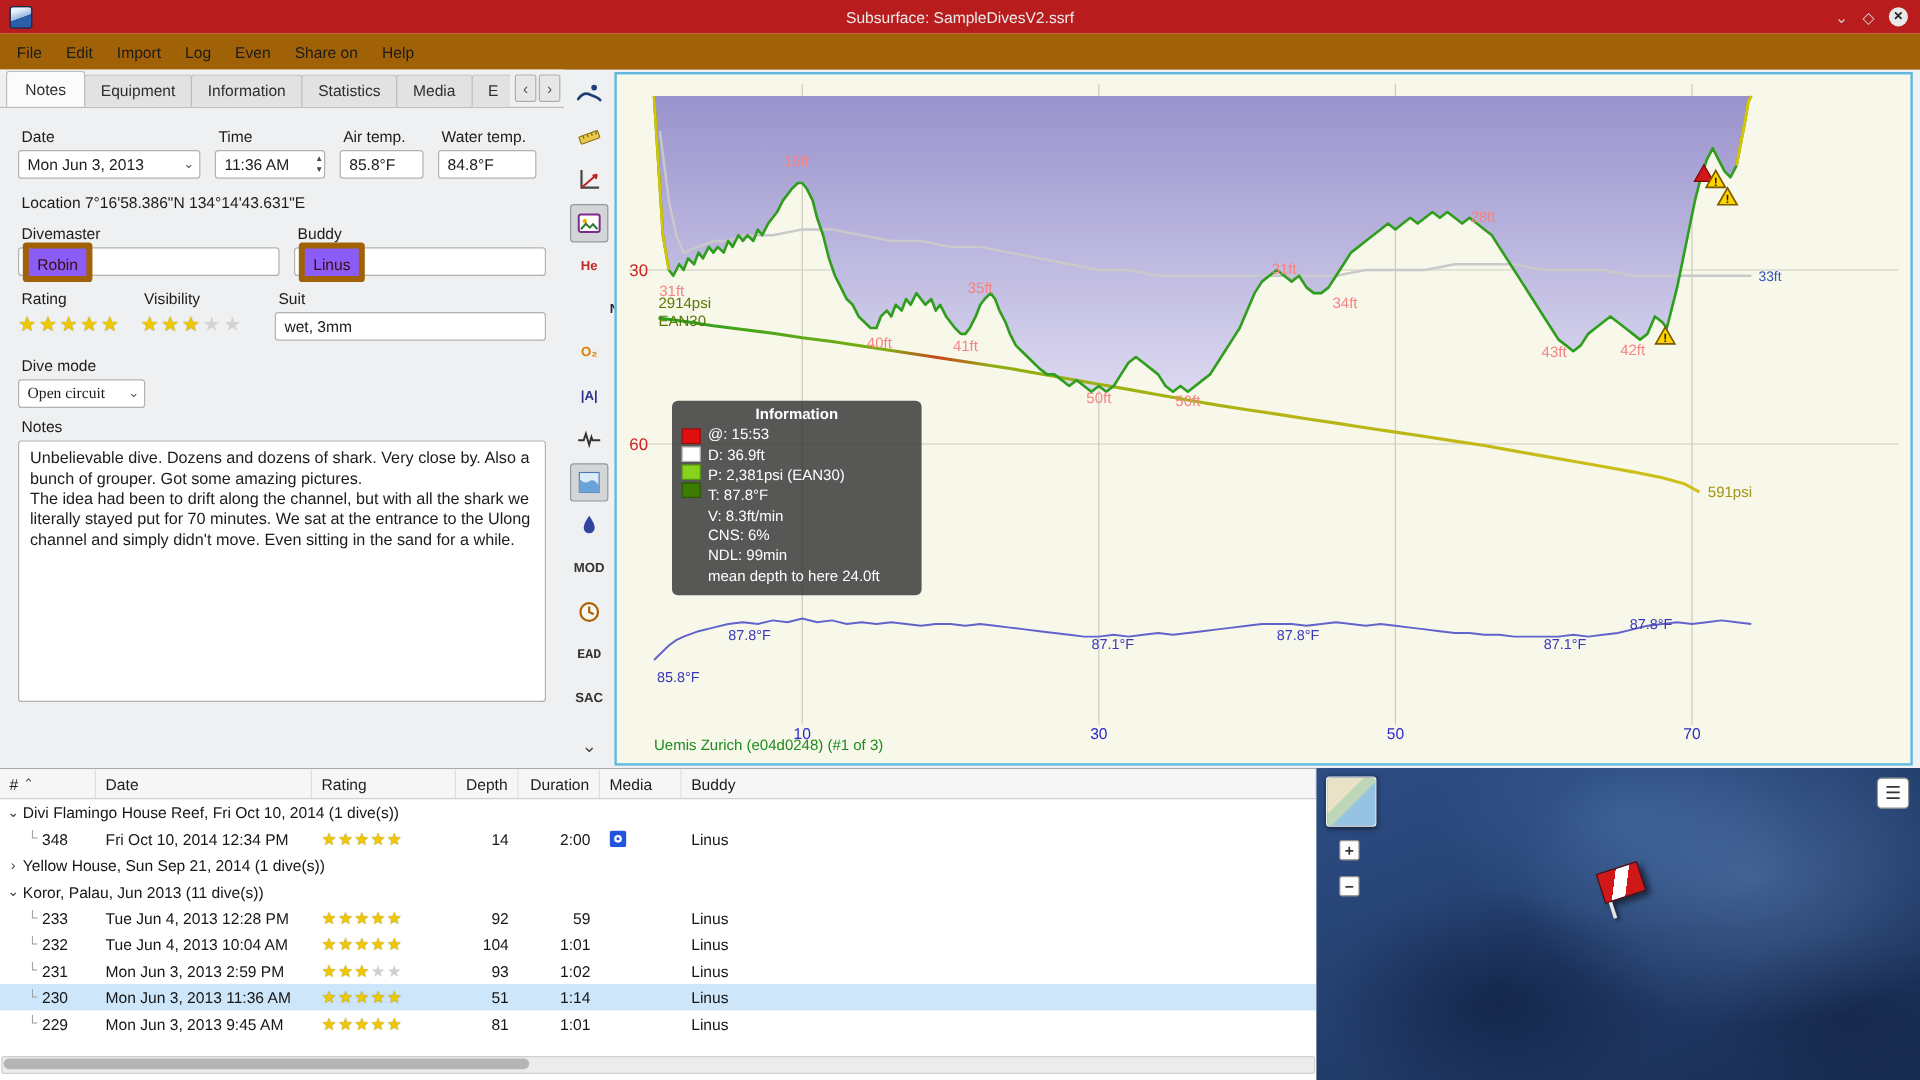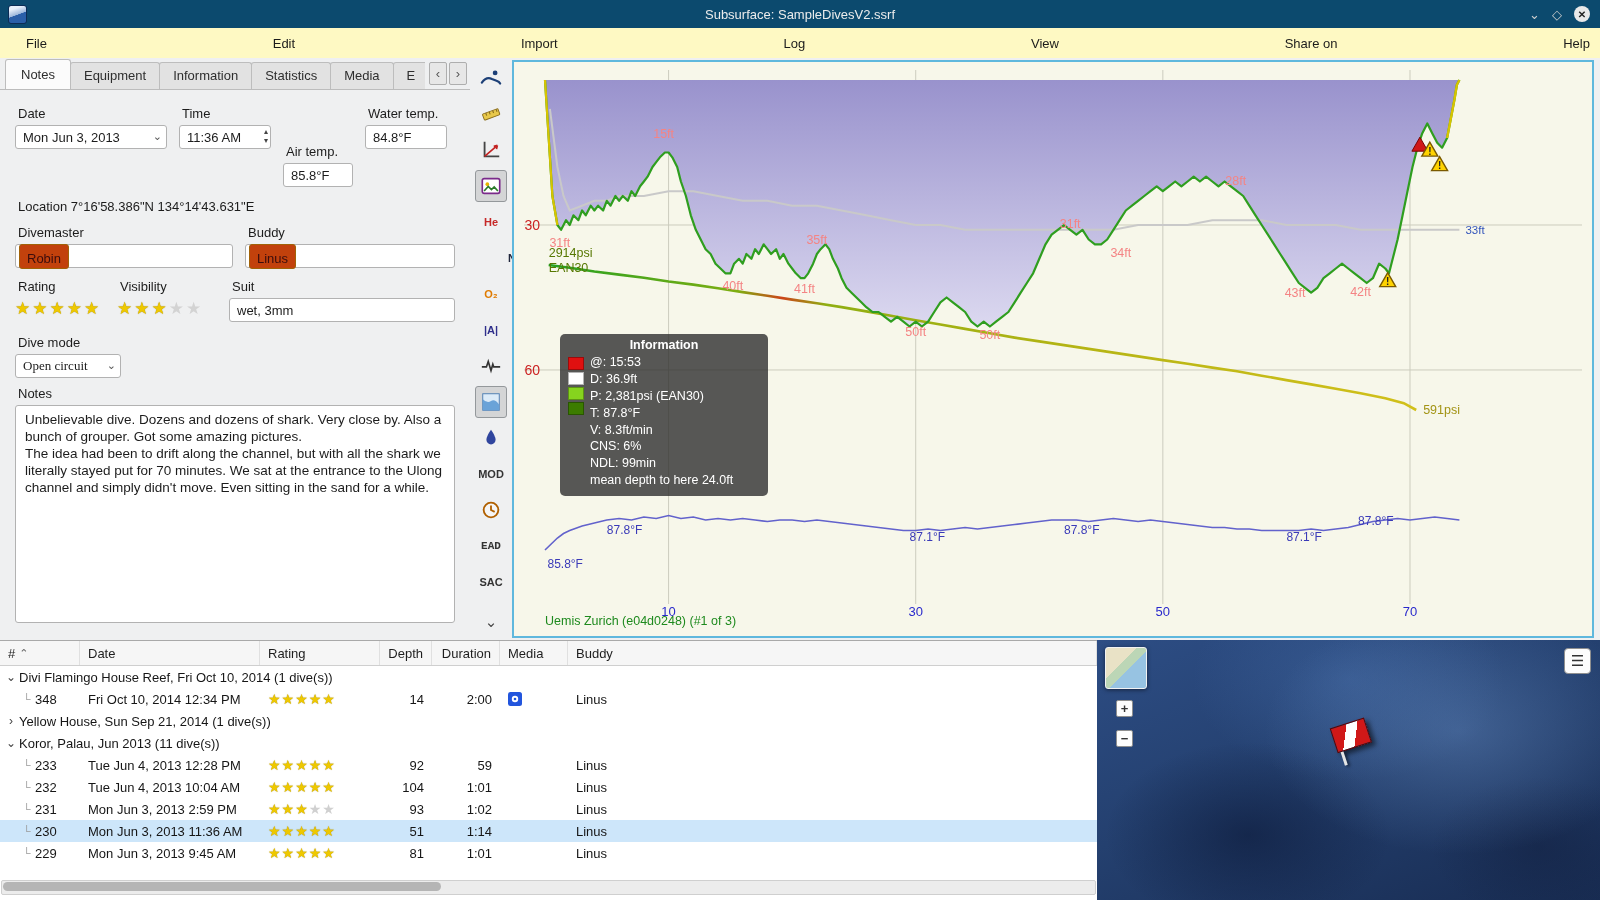--- a/index.html
+++ b/index.html
@@ -1,45 +1,45 @@
 <!DOCTYPE html>
 <html><head>
 <meta charset="utf-8">
 <style>
   html,body{margin:0;padding:0;}
   body{width:1600px;height:900px;overflow:hidden;font-family:"Liberation Sans",sans-serif;background:#eff0f1;-webkit-font-smoothing:antialiased;}
   .window{position:relative;width:1600px;height:900px;background:#eff0f1;}
 
   
-  .titlebar{position:absolute;top:0;left:0;right:0;height:28px;background:#0c4a6e;display:flex;align-items:center;}
+  .titlebar{position:absolute;top:0;left:0;right:0;height:28px;background:#b91c1c;display:flex;align-items:center;}
   .titlebar .title{position:absolute;left:0;right:0;text-align:center;font-size:13px;color:#ececec;}
   .app-icon{margin-left:8px;width:17px;height:17px;border-radius:3px;background:linear-gradient(160deg,#e8f0fa 20%,#9db8dc 50%,#2a5fa8 52%);border:1px solid #0c2c55;z-index:2;}
   .win-controls{position:absolute;right:10px;display:flex;gap:12px;align-items:center;z-index:2;color:#cfcfcf;font-size:13px;}
   .win-controls .wc{cursor:default;}
   .wc-close{width:16px;height:16px;border-radius:50%;background:#e9e9e9;color:#222;display:flex;align-items:center;justify-content:center;font-size:10px;font-weight:bold;}
 
   
-  .menubar{position:absolute;top:28px;left:0;right:0;height:30px;display:flex;align-items:center;padding-left:16px;font-size:13px;color:#1b1b1b;background:#fef9c3;justify-content:space-between;}
+  .menubar{position:absolute;top:28px;left:0;right:0;height:30px;display:flex;align-items:center;padding-left:4px;font-size:13px;color:#1b1b1b;background:#a16207;}
   .menu-item{padding:5px 10px;border-radius:2px;}
 
   
   .left-panel{position:absolute;top:58px;left:0;width:470px;height:582px;background:#eff0f1;}
   .tabbar{position:relative;height:31px;display:flex;align-items:flex-end;padding-left:5px;border-bottom:1px solid #bcbcbc;}
   .tab{font-size:13px;padding:5px 13px 6px;background:#e2e2e2;border:1px solid #bdbdbd;border-bottom:none;border-radius:3px 3px 0 0;margin-right:-1px;color:#2e2e2e;white-space:nowrap;}
   .tab.active{background:#fbfbfb;position:relative;z-index:2;padding:7px 15px 7px;}
   .tab-scroll{position:absolute;right:3px;bottom:4px;display:flex;gap:2px;background:#eff0f1;padding-left:3px;}
   .tab-scroll span{width:16px;height:21px;border:1px solid #aeaeae;background:#e7e7e7;display:flex;align-items:center;justify-content:center;border-radius:2px;font-size:13px;color:#555;}
 
   .form{padding:9px 15px 0 15px;font-size:13px;color:#1c1c1c;}
   .flabel{margin:7px 0 4px 3px;white-space:nowrap;}
   .input{background:#fff;border:1px solid #b2b2b2;border-radius:3px;height:24px;display:flex;align-items:center;padding:0 7px;box-sizing:border-box;position:relative;}
   .frow{display:flex;gap:12px;}
   .combo-arrow{position:absolute;right:4px;top:4px;color:#555;font-size:11px;}
   .spin{position:absolute;right:2px;top:1px;display:flex;flex-direction:column;line-height:9px;font-size:8px;color:#444;}
-  .tag{background:#c2410c;border:1px solid #a16207;border-radius:3px;padding:6px 7px 2px;font-size:13px;color:#3a0d0d;}
+  .tag{background:#8b5cf6;border:5px solid #a16207;border-radius:3px;padding:6px 7px 2px;font-size:13px;color:#3a0d0d;}
   .stars{font-size:17px;letter-spacing:2px;color:#eec800;text-shadow:0 0 1px #8a7000;white-space:nowrap;}
   .stars .off{color:#d3d3d3;text-shadow:none;}
   .notesbox{background:#fff;border:1px solid #b2b2b2;border-radius:3px;height:218px;padding:6px 9px;white-space:pre-wrap;line-height:1.25;font-size:13.5px;overflow:hidden;box-sizing:border-box;}
   .globe-btn{width:32px;height:24px;border:1px solid #b2b2b2;border-radius:3px;background:#e9e9e9;display:flex;align-items:center;justify-content:center;}
 
   
   .vtoolbar{position:absolute;left:470px;top:62px;width:42px;height:576px;display:flex;flex-direction:column;align-items:center;gap:4px;}
   .tbtn{width:30px;height:30px;min-height:30px;display:flex;align-items:center;justify-content:center;border-radius:3px;border:1px solid transparent;}
   .tbtn.active{background:#d4d5d6;border-color:#94989b;}
   .tbtn svg{width:22px;height:22px;}
@@ -99,21 +99,21 @@
       <span class="wc">◇</span>
       <span class="wc wc-close">✕</span>
     </span>
   </div>
 
   <div class="menubar" id="menubar">
       <span class="menu-item">File</span>
       <span class="menu-item">Edit</span>
       <span class="menu-item">Import</span>
       <span class="menu-item">Log</span>
-      <span class="menu-item">View</span>
+      <span class="menu-item">Even</span>
       <span class="menu-item">Share on</span>
       <span class="menu-item">Help</span>
     </div>
 
   <div class="left-panel">
     <div class="tabbar">
       <span id="tabs" style="display:flex;align-items:flex-end;overflow:hidden;max-width:420px;">
           <span class="tab active">Notes</span>
           <span class="tab">Equipment</span>
           <span class="tab">Information</span>
@@ -139,21 +139,21 @@
         <div style="width:92px;">
           <div class="flabel">Time</div>
           <div class="input" style="padding-right:14px;">
             <span>11:36 AM</span>
             <span class="spin">
                 <span>▴</span>
                 <span>▾</span>
               </span>
           </div>
         </div>
-        <div style="width:70px;margin-top:38px;">
+        <div style="width:70px;">
           <div class="flabel">Air temp.</div>
           <div class="input">
               <span>85.8°F</span>
             </div>
         </div>
         <div style="width:82px;">
           <div class="flabel">Water temp.</div>
           <div class="input">
               <span>84.8°F</span>
             </div>

